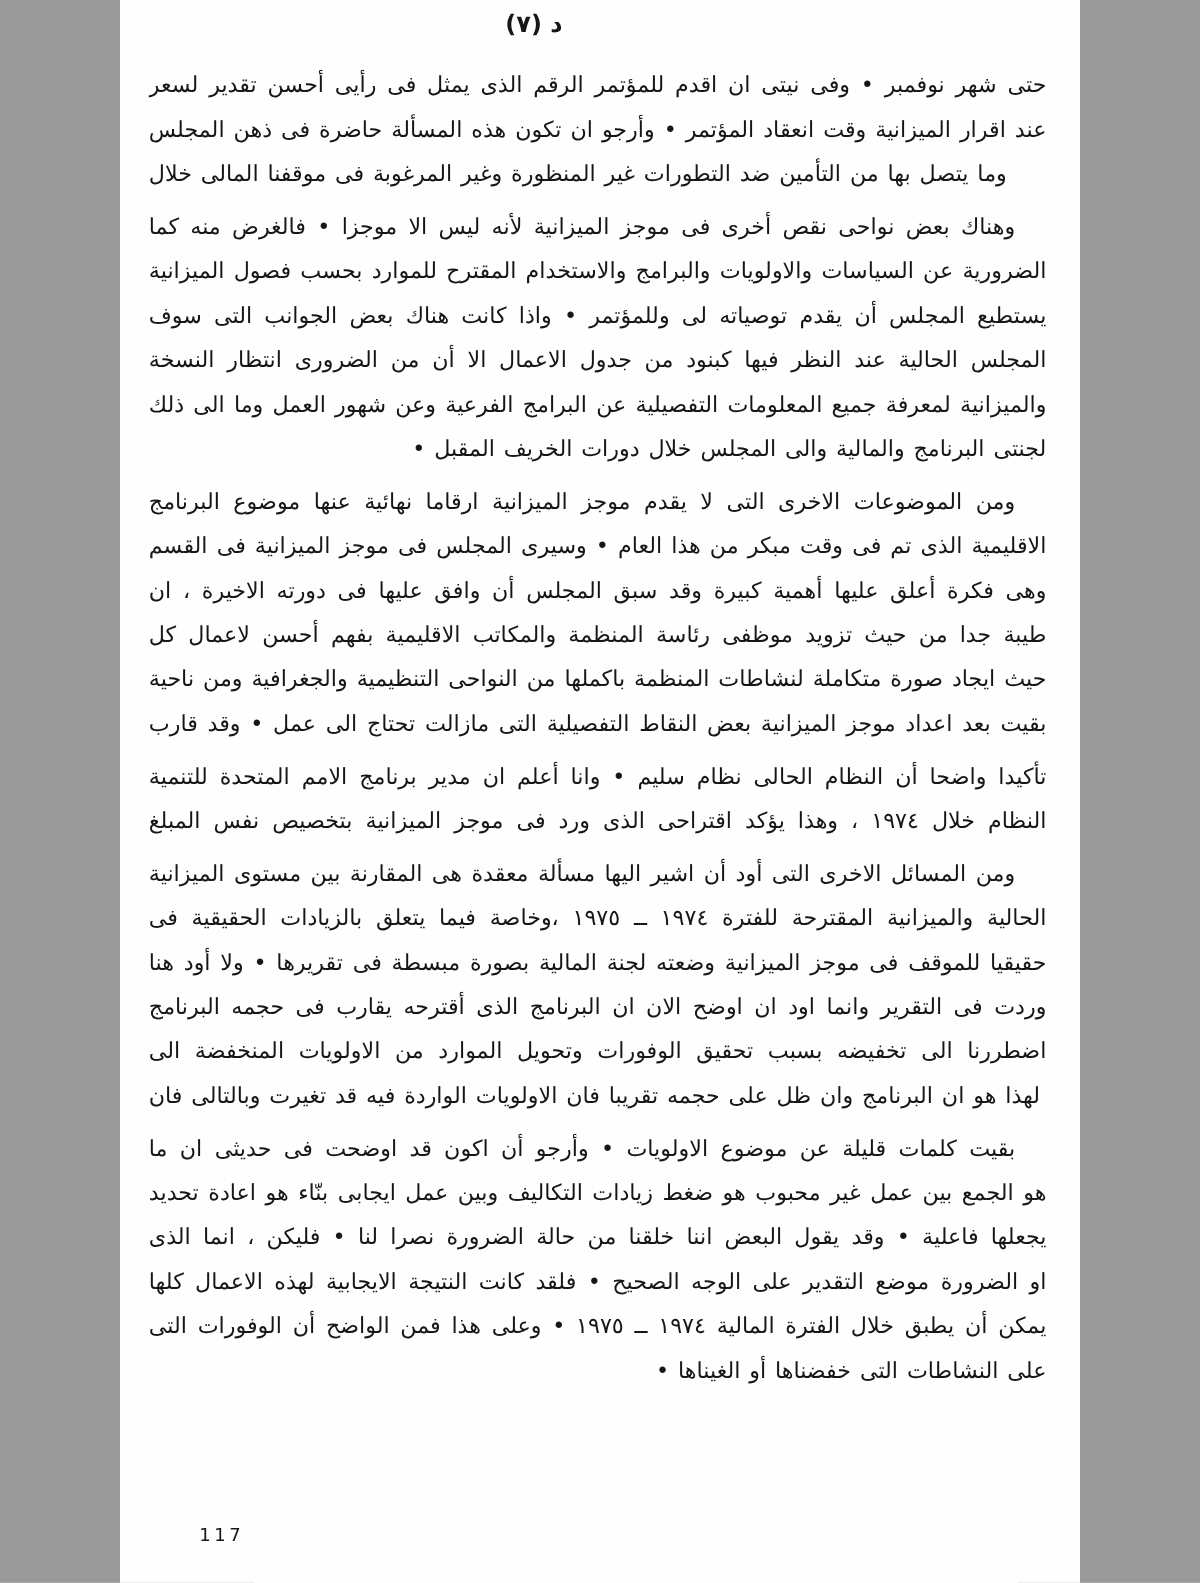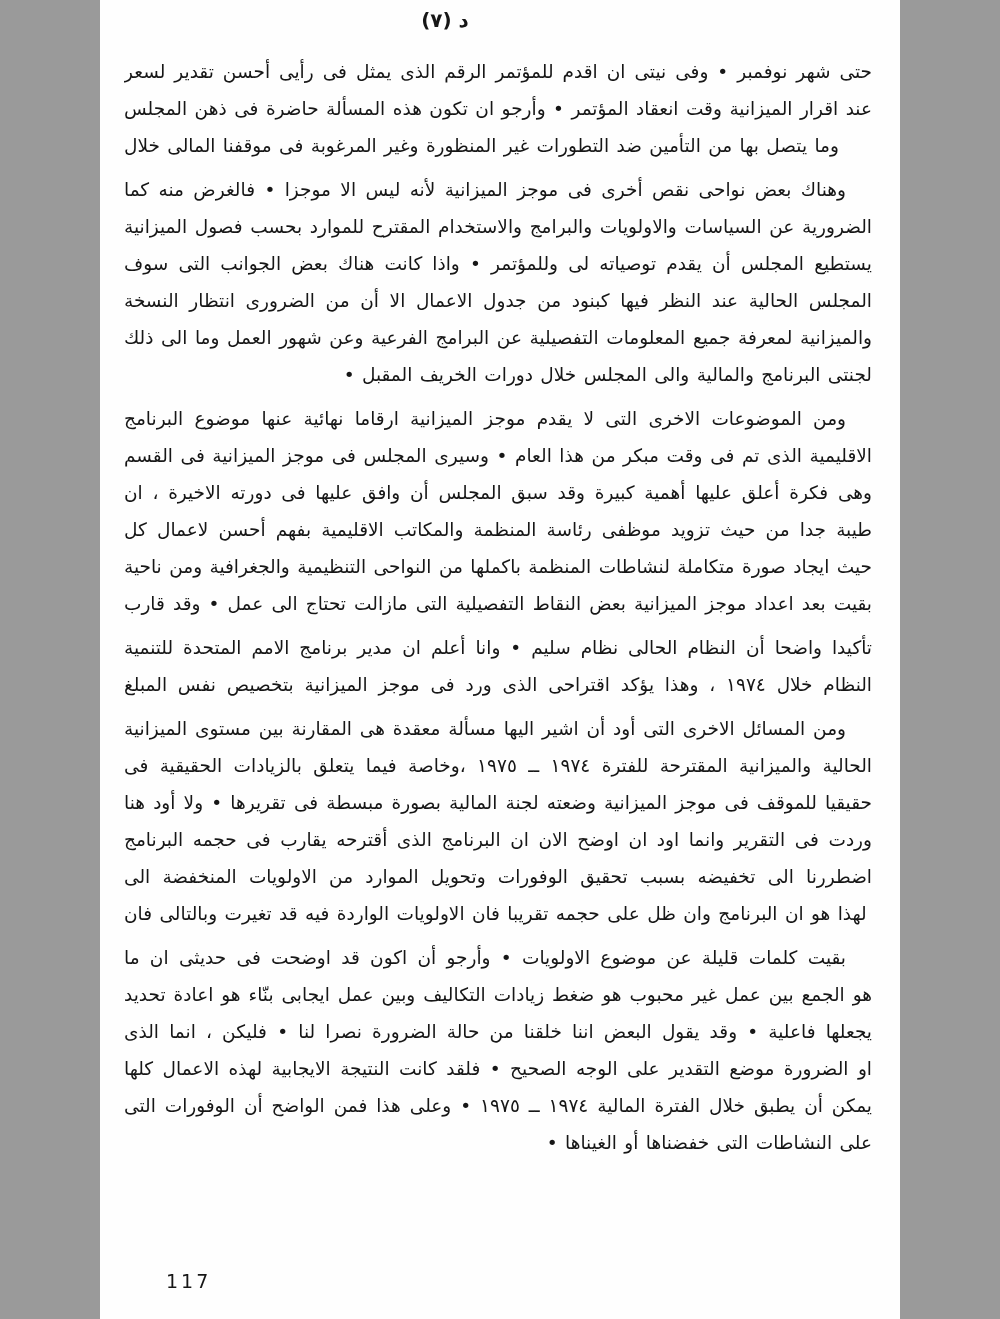--- a/index.html
+++ b/index.html
@@ -39,21 +39,21 @@
     word-spacing:1.5px;
   }
   .line.last {
     text-align:left;
     text-align-last:right;
   }
   .line.indent { padding-right:26px; }
   .footer {
     position:absolute;
     left:66px; top:1270px;
-    font-size:19px;
+    font-size:15px;
     letter-spacing:3px;
     direction:ltr;
   }
 </style>
 </head>
 <body>
 
 <div class="page">
   <div class="header">د  (٧)</div>
 

